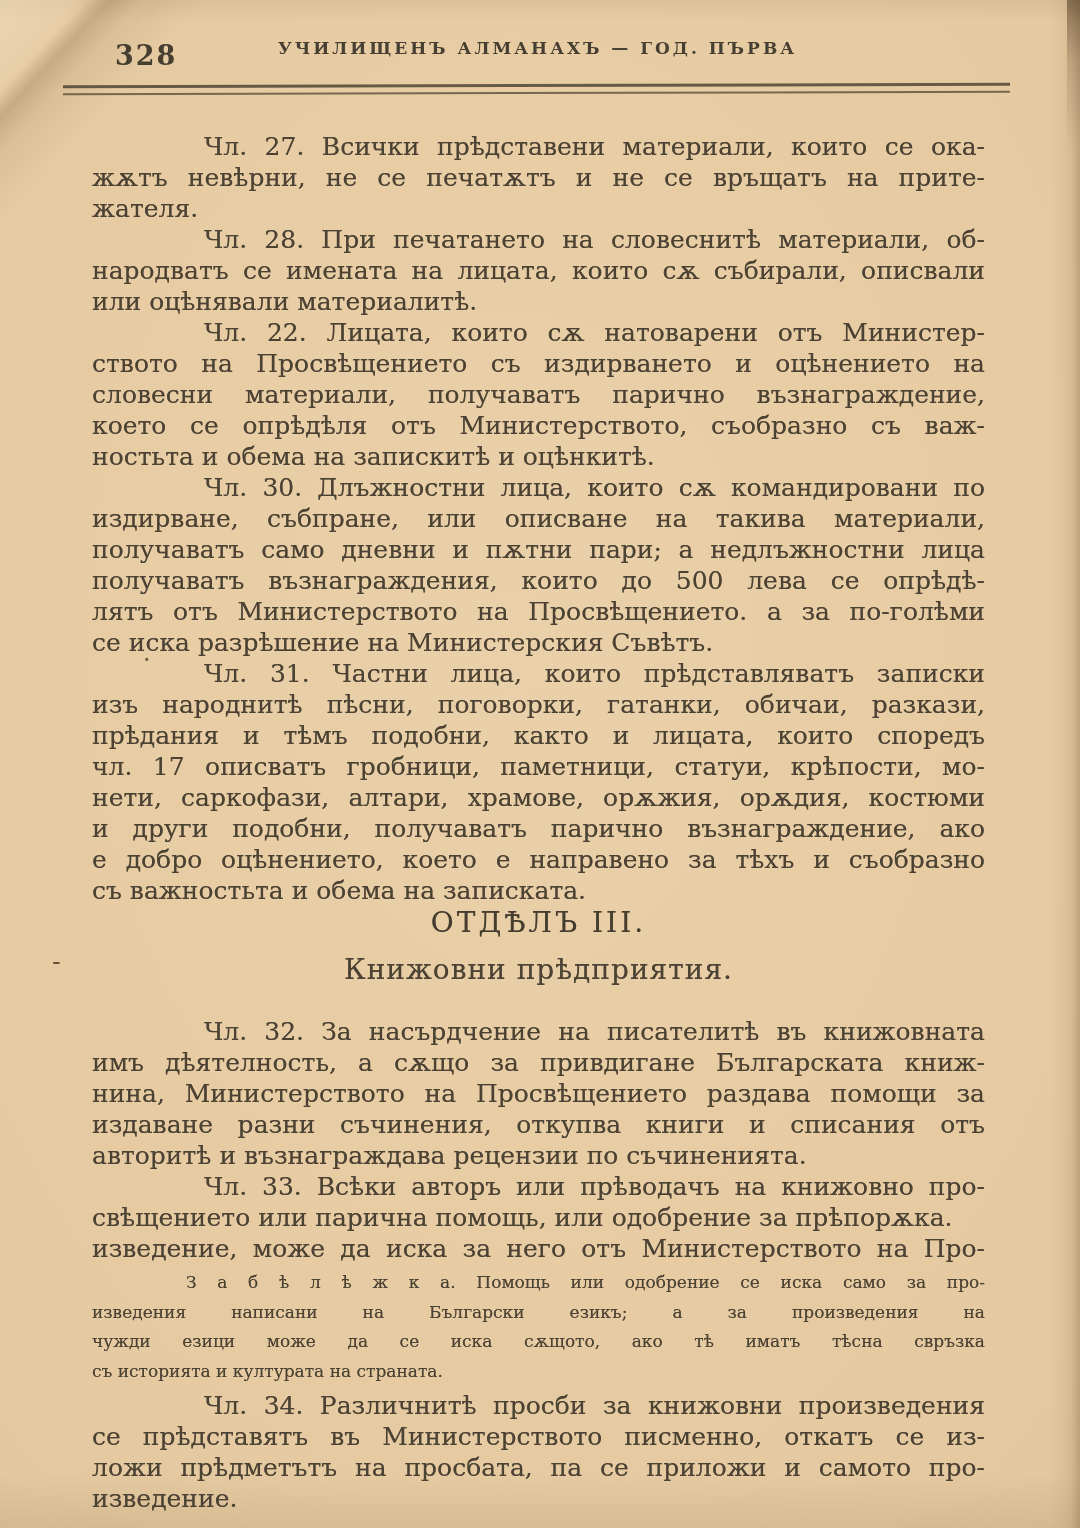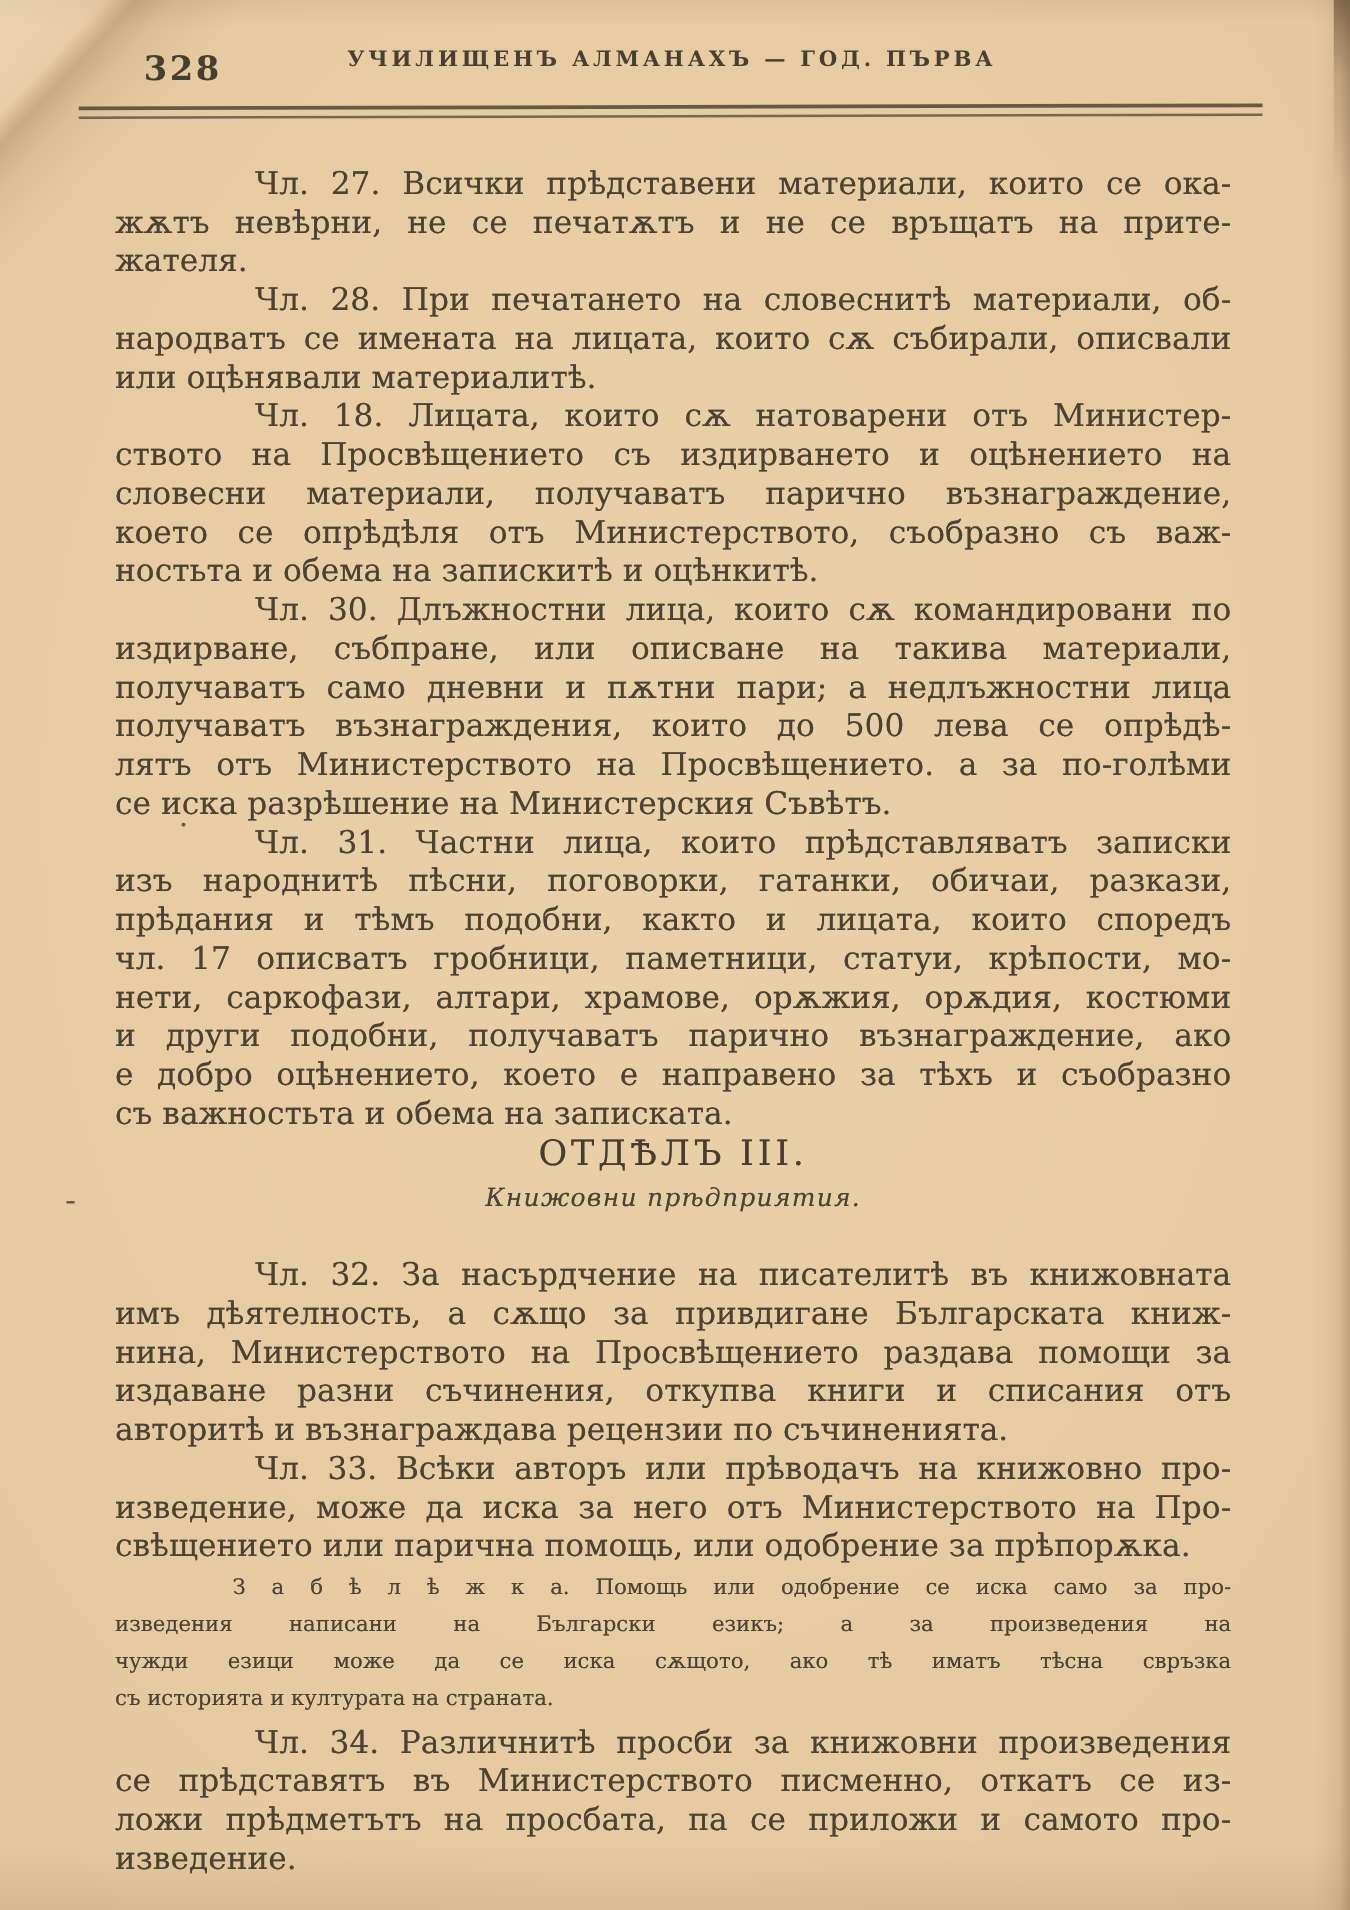--- a/index.html
+++ b/index.html
@@ -53,22 +53,22 @@
   }
   .line { text-align: justify; text-align-last: justify; height: 31px; overflow: hidden; }
   .line.last { text-align-last: left; }
   .para .line.first { text-indent: 112px; }
   .para { margin: 0; }
   .heading {
     margin-top: 0; line-height: 34px; text-align: center;
     font-size: 28px; letter-spacing: 3px; color: #453d2f; font-weight: 500;
   }
   .subtitle {
-    margin-top: 0; line-height: 36px; text-align: center;
-    font-style: italic; font-size: 20px; letter-spacing: 1px; color: #4c4335;
+    margin-top: 12px; line-height: 36px; text-align: center;
+    font-size: 28px; letter-spacing: 1px; color: #4c4335;
   }
   .subtitle + .para { margin-top: 28px; }
   .para.note { font-size: 17px; line-height: 29.5px; margin-top: 4px; }
   .para.note .line { height: 29.5px; }
   .para.note .line.first { text-indent: 94px; }
   .para.note + .para { margin-top: 4px; }
   .stray-mark {
     position: absolute; font-size: 24px; color: rgba(70,58,40,0.8);
     line-height: 1;
   }
@@ -92,21 +92,21 @@
         <div class="line first">Чл. 27. Всички прѣдставени материали, които се ока-</div>
         <div class="line">жѫтъ невѣрни, не се печатѫтъ и не се връщатъ на прите-</div>
         <div class="line last">жателя.</div>
       </div>
       <div class="para article">
         <div class="line first">Чл. 28. При печатането на словеснитѣ материали, об-</div>
         <div class="line">народватъ се имената на лицата, които сѫ събирали, описвали</div>
         <div class="line last">или оцѣнявали материалитѣ.</div>
       </div>
       <div class="para article">
-        <div class="line first">Чл. 18. Лицата, които сѫ натоварени отъ Министер-</div>
+        <div class="line first">Чл. 22. Лицата, които сѫ натоварени отъ Министер-</div>
         <div class="line">ството на Просвѣщението съ издирването и оцѣнението на</div>
         <div class="line">словесни материали, получаватъ парично възнаграждение,</div>
         <div class="line">което се опрѣдѣля отъ Министерството, съобразно съ важ-</div>
         <div class="line last">ностьта и обема на запискитѣ и оцѣнкитѣ.</div>
       </div>
       <div class="para article">
         <div class="line first">Чл. 30. Длъжностни лица, които сѫ командировани по</div>
         <div class="line">издирване, събпране, или описване на такива материали,</div>
         <div class="line">получаватъ само дневни и пѫтни пари; а недлъжностни лица</div>
         <div class="line">получаватъ възнаграждения, които до 500 лева се опрѣдѣ-</div>
@@ -127,22 +127,22 @@
       <div class="subtitle">Книжовни прѣдприятия.</div>
       <div class="para article">
         <div class="line first">Чл. 32. За насърдчение на писателитѣ въ книжовната</div>
         <div class="line">имъ дѣятелность, а сѫщо за привдигане Българската книж-</div>
         <div class="line">нина, Министерството на Просвѣщението раздава помощи за</div>
         <div class="line">издаване разни съчинения, откупва книги и списания отъ</div>
         <div class="line last">авторитѣ и възнаграждава рецензии по съчиненията.</div>
       </div>
       <div class="para article">
         <div class="line first">Чл. 33. Всѣки авторъ или прѣводачъ на книжовно про-</div>
+        <div class="line last">свѣщението или парична помощь, или одобрение за прѣпорѫка.</div>
         <div class="line">изведение, може да иска за него отъ Министерството на Про-</div>
-        <div class="line last">свѣщението или парична помощь, или одобрение за прѣпорѫка.</div>
       </div>
       <div class="para note">
         <div class="line first">З а б ѣ л ѣ ж к а. Помощь или одобрение се иска само за про-</div>
         <div class="line">изведения написани на Български езикъ; а за произведения на</div>
         <div class="line">чужди езици може да се иска сѫщото, ако тѣ иматъ тѣсна свръзка</div>
         <div class="line last">съ историята и културата на страната.</div>
       </div>
       <div class="para article">
         <div class="line first">Чл. 34. Различнитѣ просби за книжовни произведения</div>
         <div class="line">се прѣдставятъ въ Министерството писменно, откатъ се из-</div>

